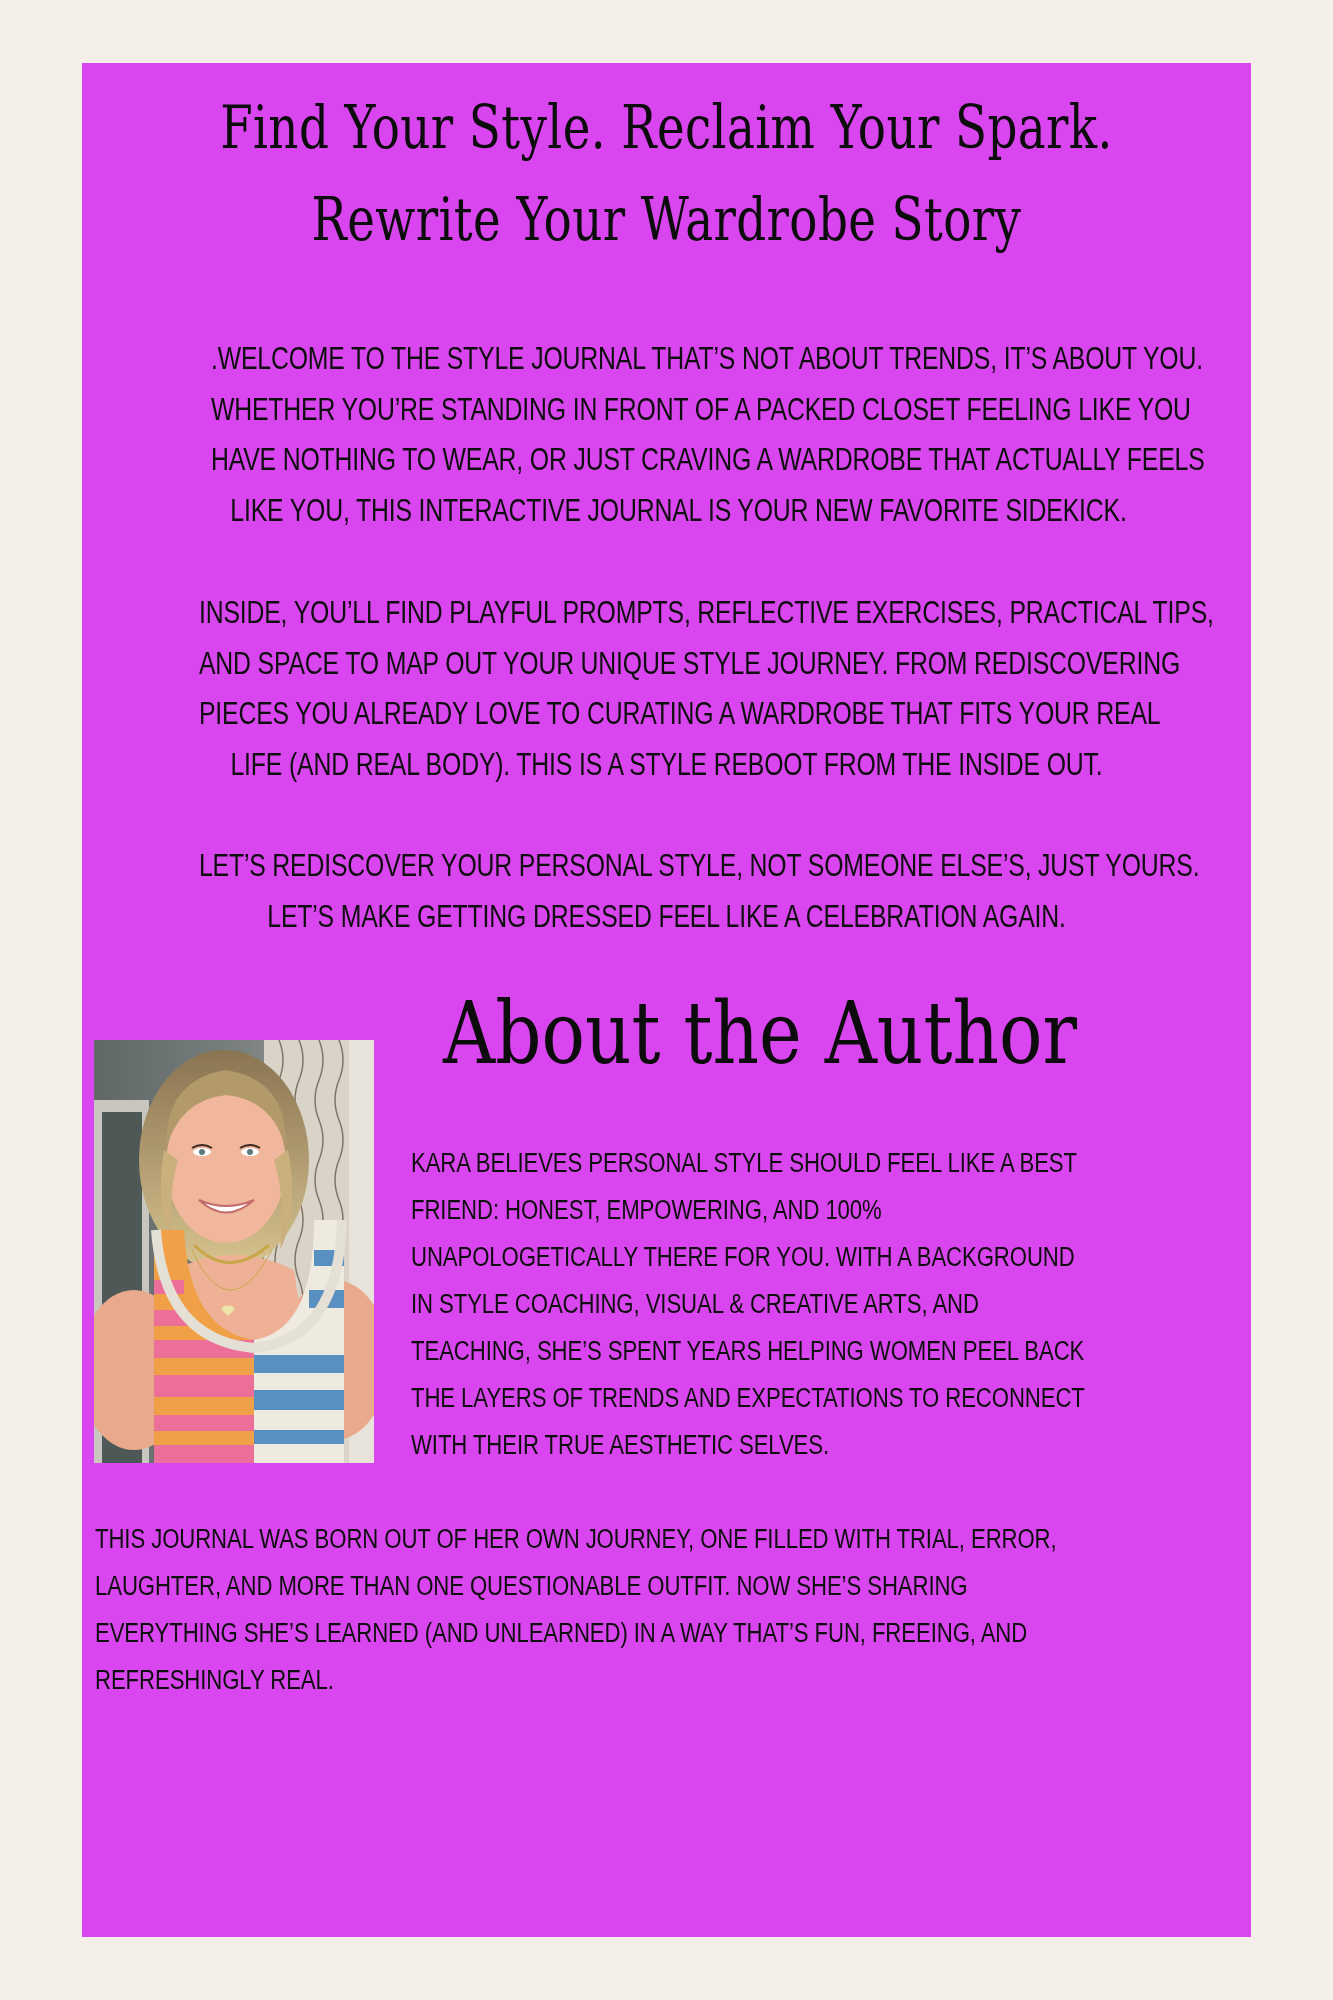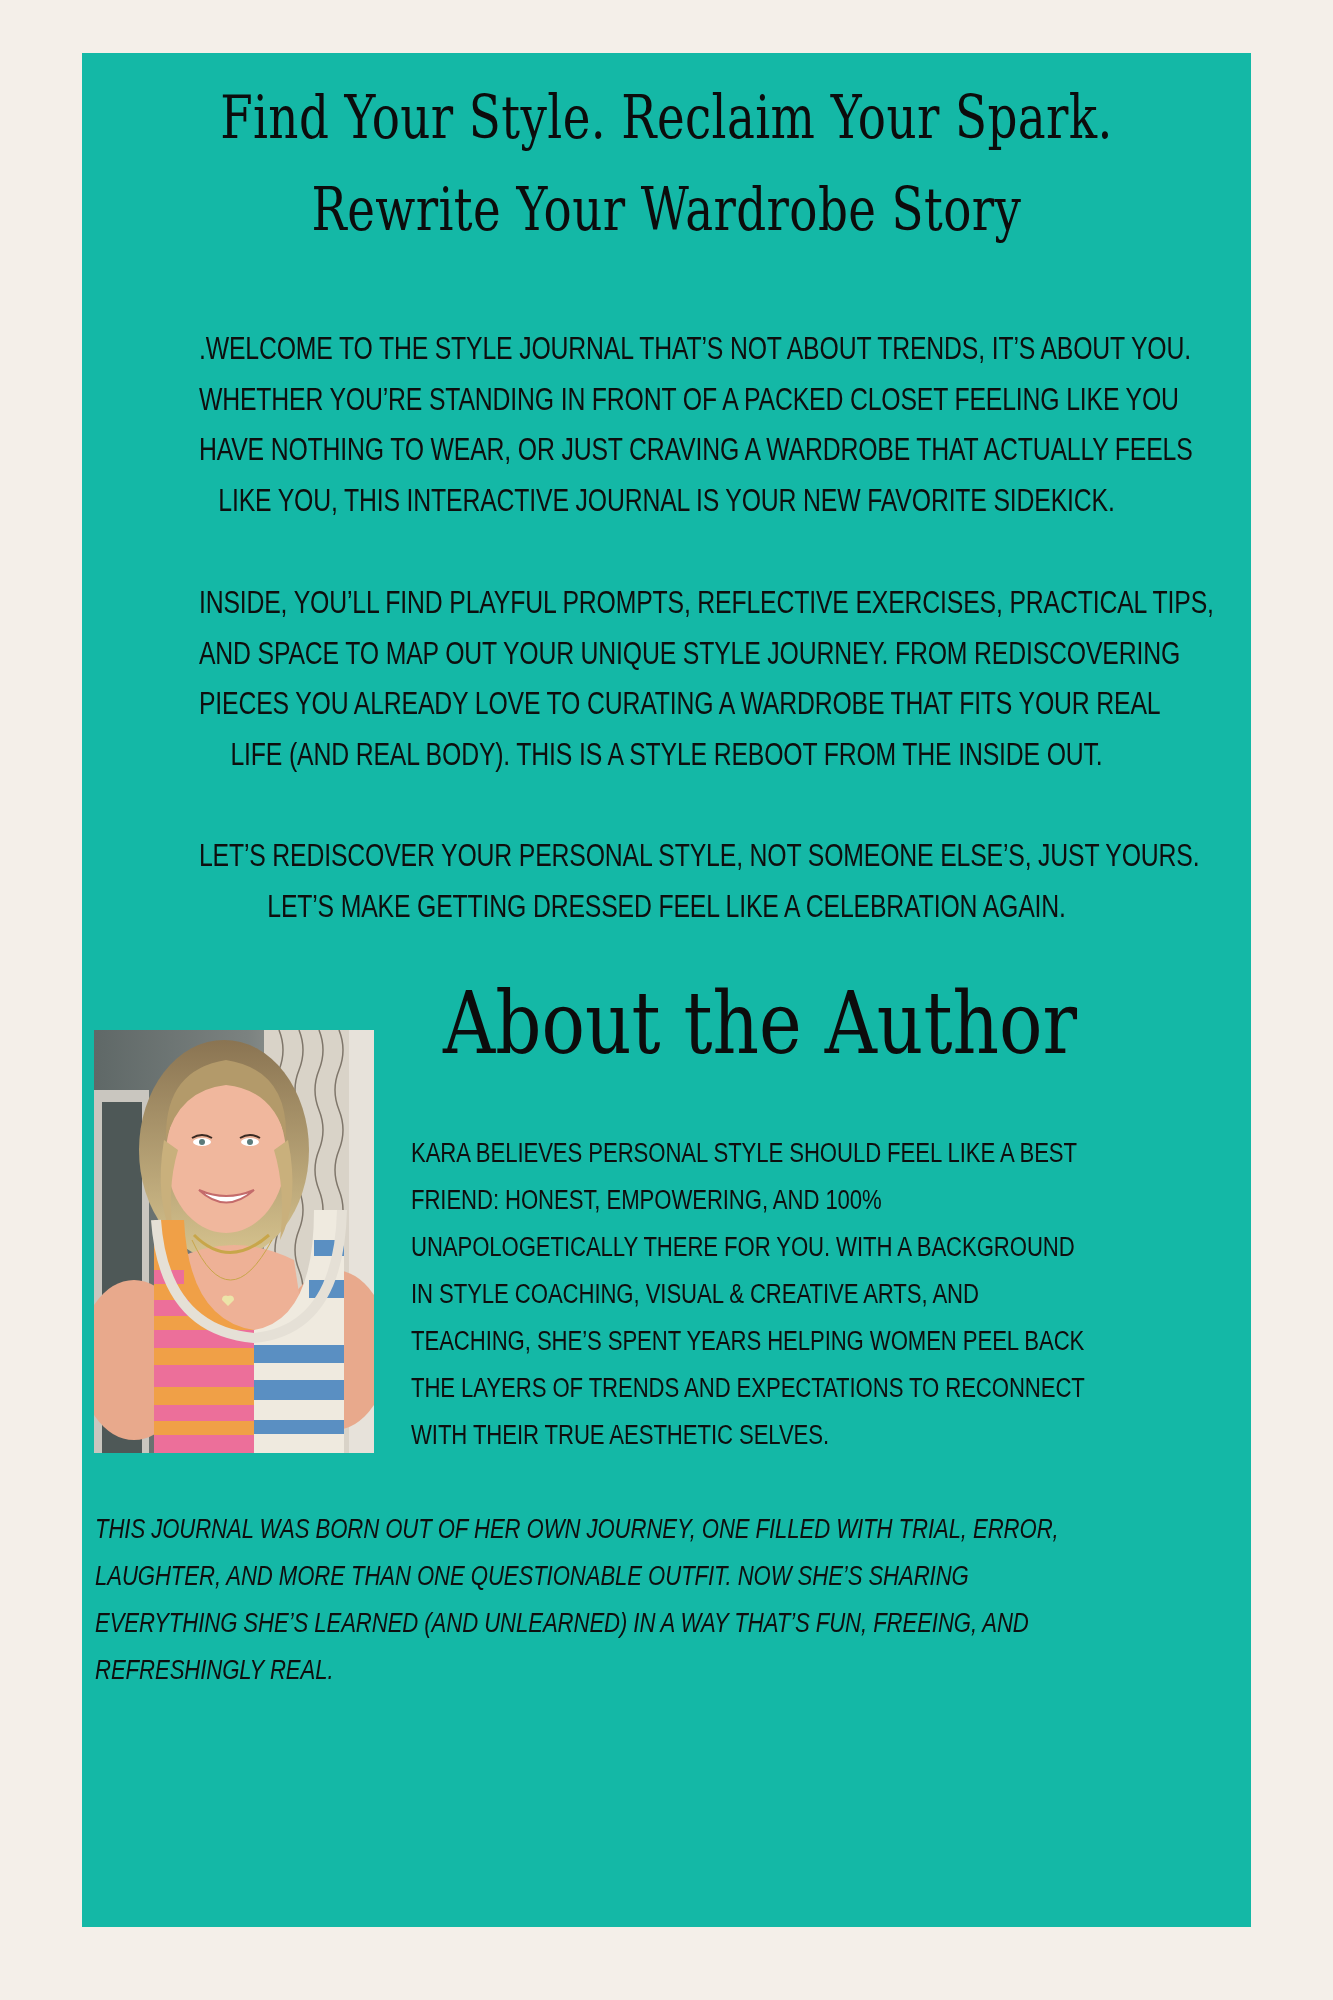--- a/index.html
+++ b/index.html
@@ -10,24 +10,24 @@
       width: 1333px;
       height: 2000px;
       background: #F4EFE9;
       position: relative;
       overflow: hidden;
       color: #111111;
     }
     .card {
       position: absolute;
       left: 82px;
-      top: 53px;
+      top: 63px;
       width: 1169px;
       height: 1874px;
-      background: #14b8a6;
+      background: #d946ef;
     }
     .title-line {
       position: absolute;
       left: 0;
       width: 1169px;
       text-align: center;
       font-family: "DejaVu Serif", "Liberation Serif", serif;
       font-weight: 300;
       font-size: 60px;
       line-height: 60px;
@@ -54,21 +54,21 @@
       color: #0e0e0e;
     }
     .intro-line {
       font-size: 31px;
       height: 50.6px;
       line-height: 50.6px;
       transform: scaleX(0.80);
       transform-origin: center center;
       letter-spacing: -0.2px;
     }
-    .intro-p1 { top: 271px; }
+    .intro-p1 { top: 271px; margin-left: 12px; }
     .intro-p2 { top: 525px; }
     .intro-p3 { top: 778px; }
 
     .about-heading {
       position: absolute;
       left: 361px;
       top: 920px;
       font-family: "DejaVu Serif", "Liberation Serif", serif;
       font-weight: 300;
       font-size: 86px;
@@ -94,21 +94,21 @@
     }
     .bio-line {
       font-size: 27px;
       height: 47px;
       line-height: 47px;
       transform: scaleX(0.82);
       transform-origin: left center;
       letter-spacing: -0.1px;
     }
     .bio-1 { left: 329px; top: 1077px; }
-    .bio-2 { left: 13px; top: 1453px; font-style: italic; }
+    .bio-2 { left: 13px; top: 1453px; }
     .bio-3 { left: 13px; top: 1688px; }
   </style>
 </head>
 <body>
 
 <div class="card">
 
   <div class="title-line title-1">Find Your Style. Reclaim Your Spark.</div>
   <div class="title-line title-2">Rewrite Your Wardrobe Story</div>
 

